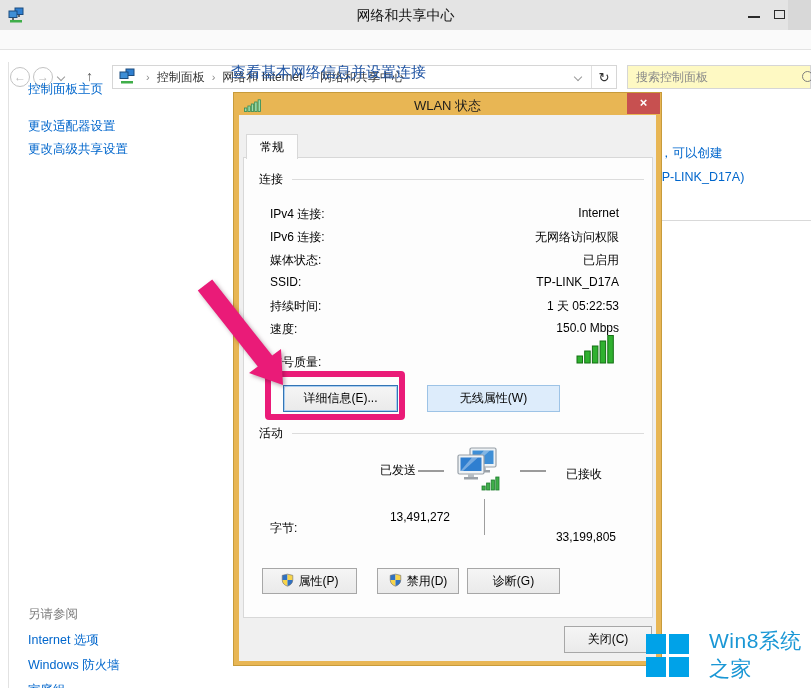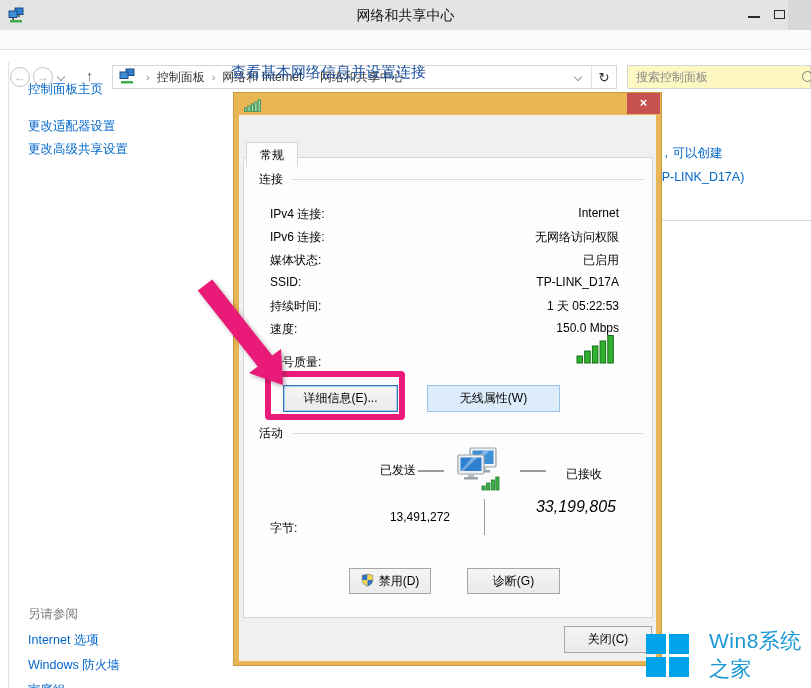--- a/index.html
+++ b/index.html
@@ -62,21 +62,21 @@
   
   .dialog { left:233px; top:92px; width:429px; height:574px; background:#e8b654;
             border:1px solid #c79b3b; z-index:10; }
   .dlg-title { left:0; right:0; top:4px; text-align:center; font-size:13px; color:#1c1c1c; }
   .dlg-sig { left:10px; top:5px; }
   .dlg-close { left:393px; top:0; width:33px; height:21px; background:#c75050; color:#fff;
                font-size:13px; font-weight:bold; text-align:center; line-height:20px; cursor:pointer; }
   .dlg-body { left:5px; top:22px; width:417px; height:546px; background:#f0f0f0; }
 
   .tab { left:7px; top:19px; width:52px; height:25px; background:#fdfdfd; border:1px solid #d8d8d8;
-         border-bottom:none; z-index:2; font-size:12px; display:flex; align-items:center; justify-content:center;margin-top:8px; }
+         border-bottom:none; z-index:2; font-size:12px; display:flex; align-items:center; justify-content:center; }
   .tabpanel { left:4px; top:42px; width:410px; height:461px; background:#fdfdfd; border:1px solid #d8d8d8; }
 
   .group-label { left:12px; font-size:12px; color:#000; background:#fdfdfd; padding:0 3px; z-index:1; }
   .gl-conn { top:13px; } .gl-act { top:267px; }
   .group-line { height:1px; background:#dcdcdc; left:48px; right:8px; }
   .line-conn { top:21px; } .line-act { top:275px; }
 
   .drow { left:26px; right:33px; height:16px; font-size:12px; display:flex; justify-content:space-between; }
   .r0{top:48px} .r1{top:71px} .r2{top:94px} .r3{top:117px} .r4{top:140px} .r5{top:163px}
   .sig-label { left:26px; top:196px; font-size:12px; }
@@ -89,25 +89,25 @@
                  border:1px solid #3375b5; box-shadow:inset 0 0 0 1px #a9cdf0; }
   .btn-wireless { left:183px; top:227px; width:133px; height:27px; background:#ddecfb; border:1px solid #9dc3e6; }
 
   .act-sent { left:136px; top:304px; font-size:12px; }
   .act-recv { left:322px; top:308px; font-size:12px; }
   .act-dash { width:26px; height:2px; background:#9b9b9b; top:312px; }
   .dash1 { left:174px; } .dash2 { left:276px; }
   .pc-icon { left:210px; top:288px; }
   .bytes-label { left:26px; top:352px; font-size:12px;margin-top:10px; }
   .bytes-sent { right:202px; top:352px; font-size:12px; }
-  .bytes-recv { right:36px; top:340px; font-size:16px;font-style:italic; }
+  .bytes-recv { right:36px; top:372px; font-size:12px; }
   .bytes-vline { left:240px; top:341px; width:1px; height:36px; background:#9e9e9e; }
 
   .btn-props { left:18px; top:410px; width:95px; height:26px; }
-  .btn-disable { left:105px; top:410px; width:82px; height:26px; }
+  .btn-disable { left:133px; top:410px; width:82px; height:26px; }
   .btn-diag { left:223px; top:410px; width:93px; height:26px; }
   .btn-dlgclose { left:325px; top:511px; width:88px; height:27px; }
 
   
   .hl-rect { left:265px; top:371px; width:140px; height:49px; border:6px solid #ea1b78;
              border-radius:4px; z-index:20; }
   .arrow { left:197px; top:277px; z-index:21; filter:drop-shadow(2px 2px 2px rgba(60,0,30,.35)); }
 
   
   .wm { left:646px; top:627px; z-index:30; display:flex; align-items:center; gap:20px; }
@@ -186,20 +186,21 @@
     <svg width="18" height="13" viewBox="0 0 18 13">
       <g fill="#9fdcab" stroke="#2e8b57" stroke-width="0.8">
         <rect x="0.5" y="9" width="2.4" height="3.5"></rect>
           <rect x="3.9" y="7" width="2.4" height="5.5"></rect>
         <rect x="7.3" y="5" width="2.4" height="7.5"></rect>
           <rect x="10.7" y="3" width="2.4" height="9.5"></rect>
         <rect x="14.1" y="0.8" width="2.4" height="11.7"></rect>
       </g>
     </svg>
   </span>
+  <div class="abs dlg-title">WLAN 状态</div>
   <div class="abs dlg-close">×</div>
 
   <div class="abs dlg-body">
     <div class="abs tab">常规</div>
 
     <div class="abs tabpanel">
       <span class="abs group-label gl-conn">连接</span>
       <div class="abs group-line line-conn"></div>
 
       <div class="abs drow r0">
@@ -269,20 +270,39 @@
         </svg>
       </span>
       <div class="abs act-dash dash2"></div>
       <div class="abs act-recv">已接收</div>
 
       <div class="abs bytes-label">字节:</div>
       <div class="abs bytes-sent">13,491,272</div>
       <div class="abs bytes-vline"></div>
       <div class="abs bytes-recv">33,199,805</div>
 
+      <button class="abs btn btn-props">
+        <span>
+          <svg width="13" height="14" viewBox="0 0 16 16">
+            <defs>
+                <clipPath id="sh1">
+                  <path d="M8 0.8 L14.5 2.3 V8 C14.5 12 11.5 14.6 8 15.6 C4.5 14.6 1.5 12 1.5 8 V2.3 Z"></path>
+                </clipPath>
+              </defs>
+            <g clip-path="url(#sh1)">
+              <rect x="0" y="0" width="8" height="8" fill="#2f71c3"></rect>
+                <rect x="8" y="0" width="8" height="8" fill="#f7d44a"></rect>
+              <rect x="0" y="8" width="8" height="8" fill="#f7d44a"></rect>
+                <rect x="8" y="8" width="8" height="8" fill="#2f71c3"></rect>
+            </g>
+            <path d="M8 0.8 L14.5 2.3 V8 C14.5 12 11.5 14.6 8 15.6 C4.5 14.6 1.5 12 1.5 8 V2.3 Z" fill="none" stroke="#777" stroke-width="0.8"></path>
+          </svg>
+        </span>
+        <span>属性(P)</span>
+      </button>
       <button class="abs btn btn-disable">
         <span>
           <svg width="13" height="14" viewBox="0 0 16 16">
             <defs>
                 <clipPath id="sh2">
                   <path d="M8 0.8 L14.5 2.3 V8 C14.5 12 11.5 14.6 8 15.6 C4.5 14.6 1.5 12 1.5 8 V2.3 Z"></path>
                 </clipPath>
               </defs>
             <g clip-path="url(#sh2)">
               <rect x="0" y="0" width="8" height="8" fill="#2f71c3"></rect>

